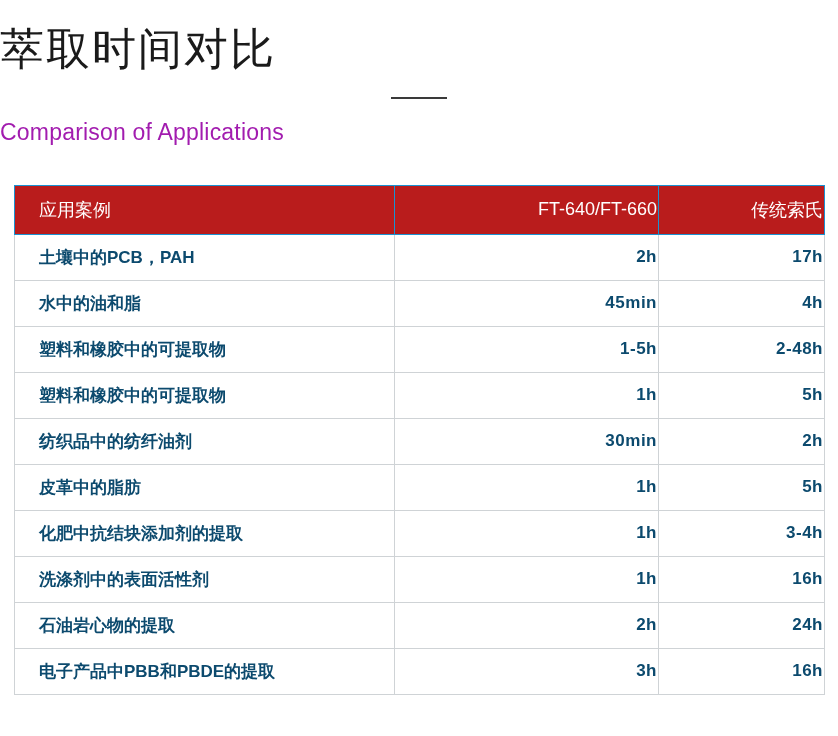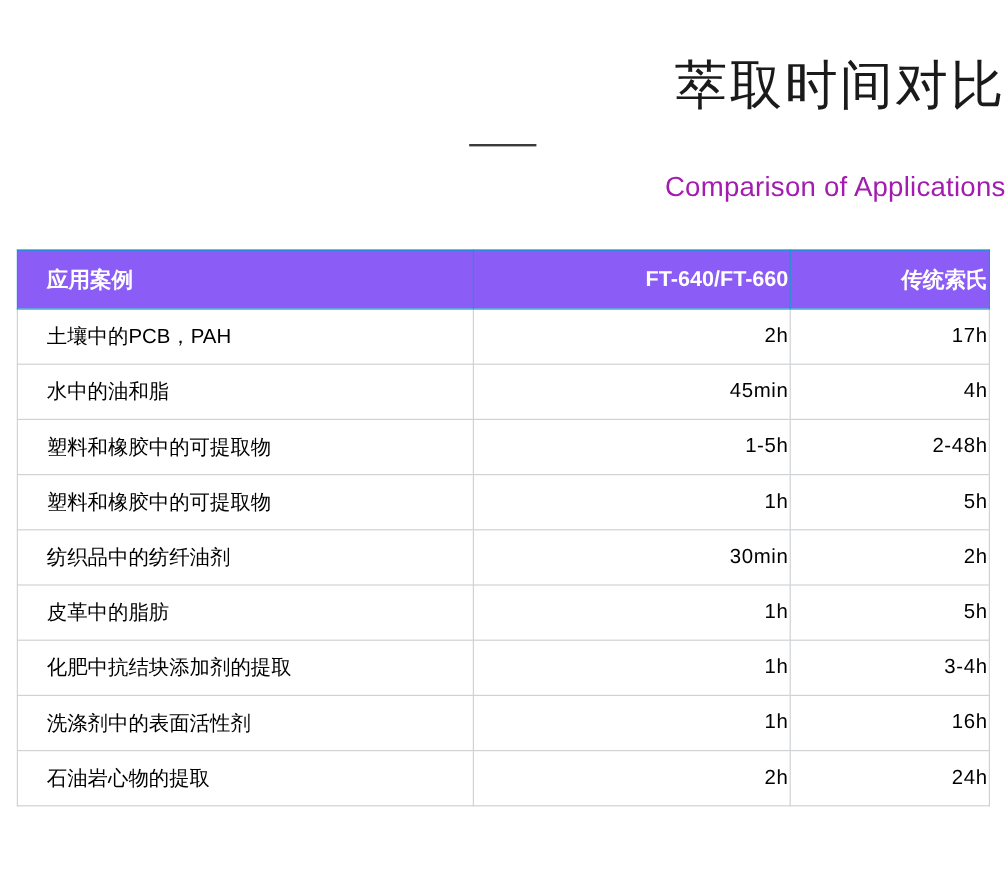--- a/index.html
+++ b/index.html
@@ -14,22 +14,22 @@
     color: #231f20;
     overflow: hidden;
   }
   .page {
     width: 838px;
     height: 736px;
     position: relative;
     box-sizing: border-box;
   }
   .title-block {
-    text-align: right;
-    padding-top: 46px;
+    text-align: left;
+    padding-top: 23px;
   }
   .main-title {
     font-size: 44px;
     line-height: 1.18;
     font-weight: 400;
     letter-spacing: 2px;
     color: #1a1a1a;
     margin: 0;
   }
   .title-rule {
@@ -52,42 +52,43 @@
     width: 810px;
     border-collapse: collapse;
     table-layout: fixed;
     font-size: 17px;
   }
   table.data-table col.c1 { width: 380px; }
   table.data-table col.c2 { width: 264px; }
   table.data-table col.c3 { width: 166px; }
 
   thead th {
-    background: #8b5cf6;
+    background: #b91c1c;
     color: #ffffff;
-    font-weight: 700;
+    font-weight: 400;
     font-size: 18px;
     height: 46px;
     border: 1px solid #1b92d1;
     vertical-align: middle;
   }
   thead th.col-app {
     text-align: left;
     padding-left: 24px;
   }
   thead th.col-mid,
   thead th.col-right {
     text-align: right;
   }
   tbody td {
     height: 43px;
     border: 1px solid #cfd3d6;
     vertical-align: middle;
-    color: #000000;
+    color: #0c4a6e;
     font-size: 17px;
+    font-weight: bold;
   }
   tbody td.cell-app {
     text-align: left;
     padding-left: 24px;
   }
   tbody td.cell-val {
     text-align: right;
     letter-spacing: 0.5px;
   }
 </style>
@@ -155,17 +156,22 @@
         <tr>
           <td class="cell-app">洗涤剂中的表面活性剂</td>
           <td class="cell-val">1h</td>
           <td class="cell-val">16h</td>
         </tr>
         <tr>
           <td class="cell-app">石油岩心物的提取</td>
           <td class="cell-val">2h</td>
           <td class="cell-val">24h</td>
         </tr>
+        <tr>
+          <td class="cell-app">电子产品中PBB和PBDE的提取</td>
+          <td class="cell-val">3h</td>
+          <td class="cell-val">16h</td>
+        </tr>
       </tbody>
     </table>
   </div>
 
 </div>
 
 </body></html>

